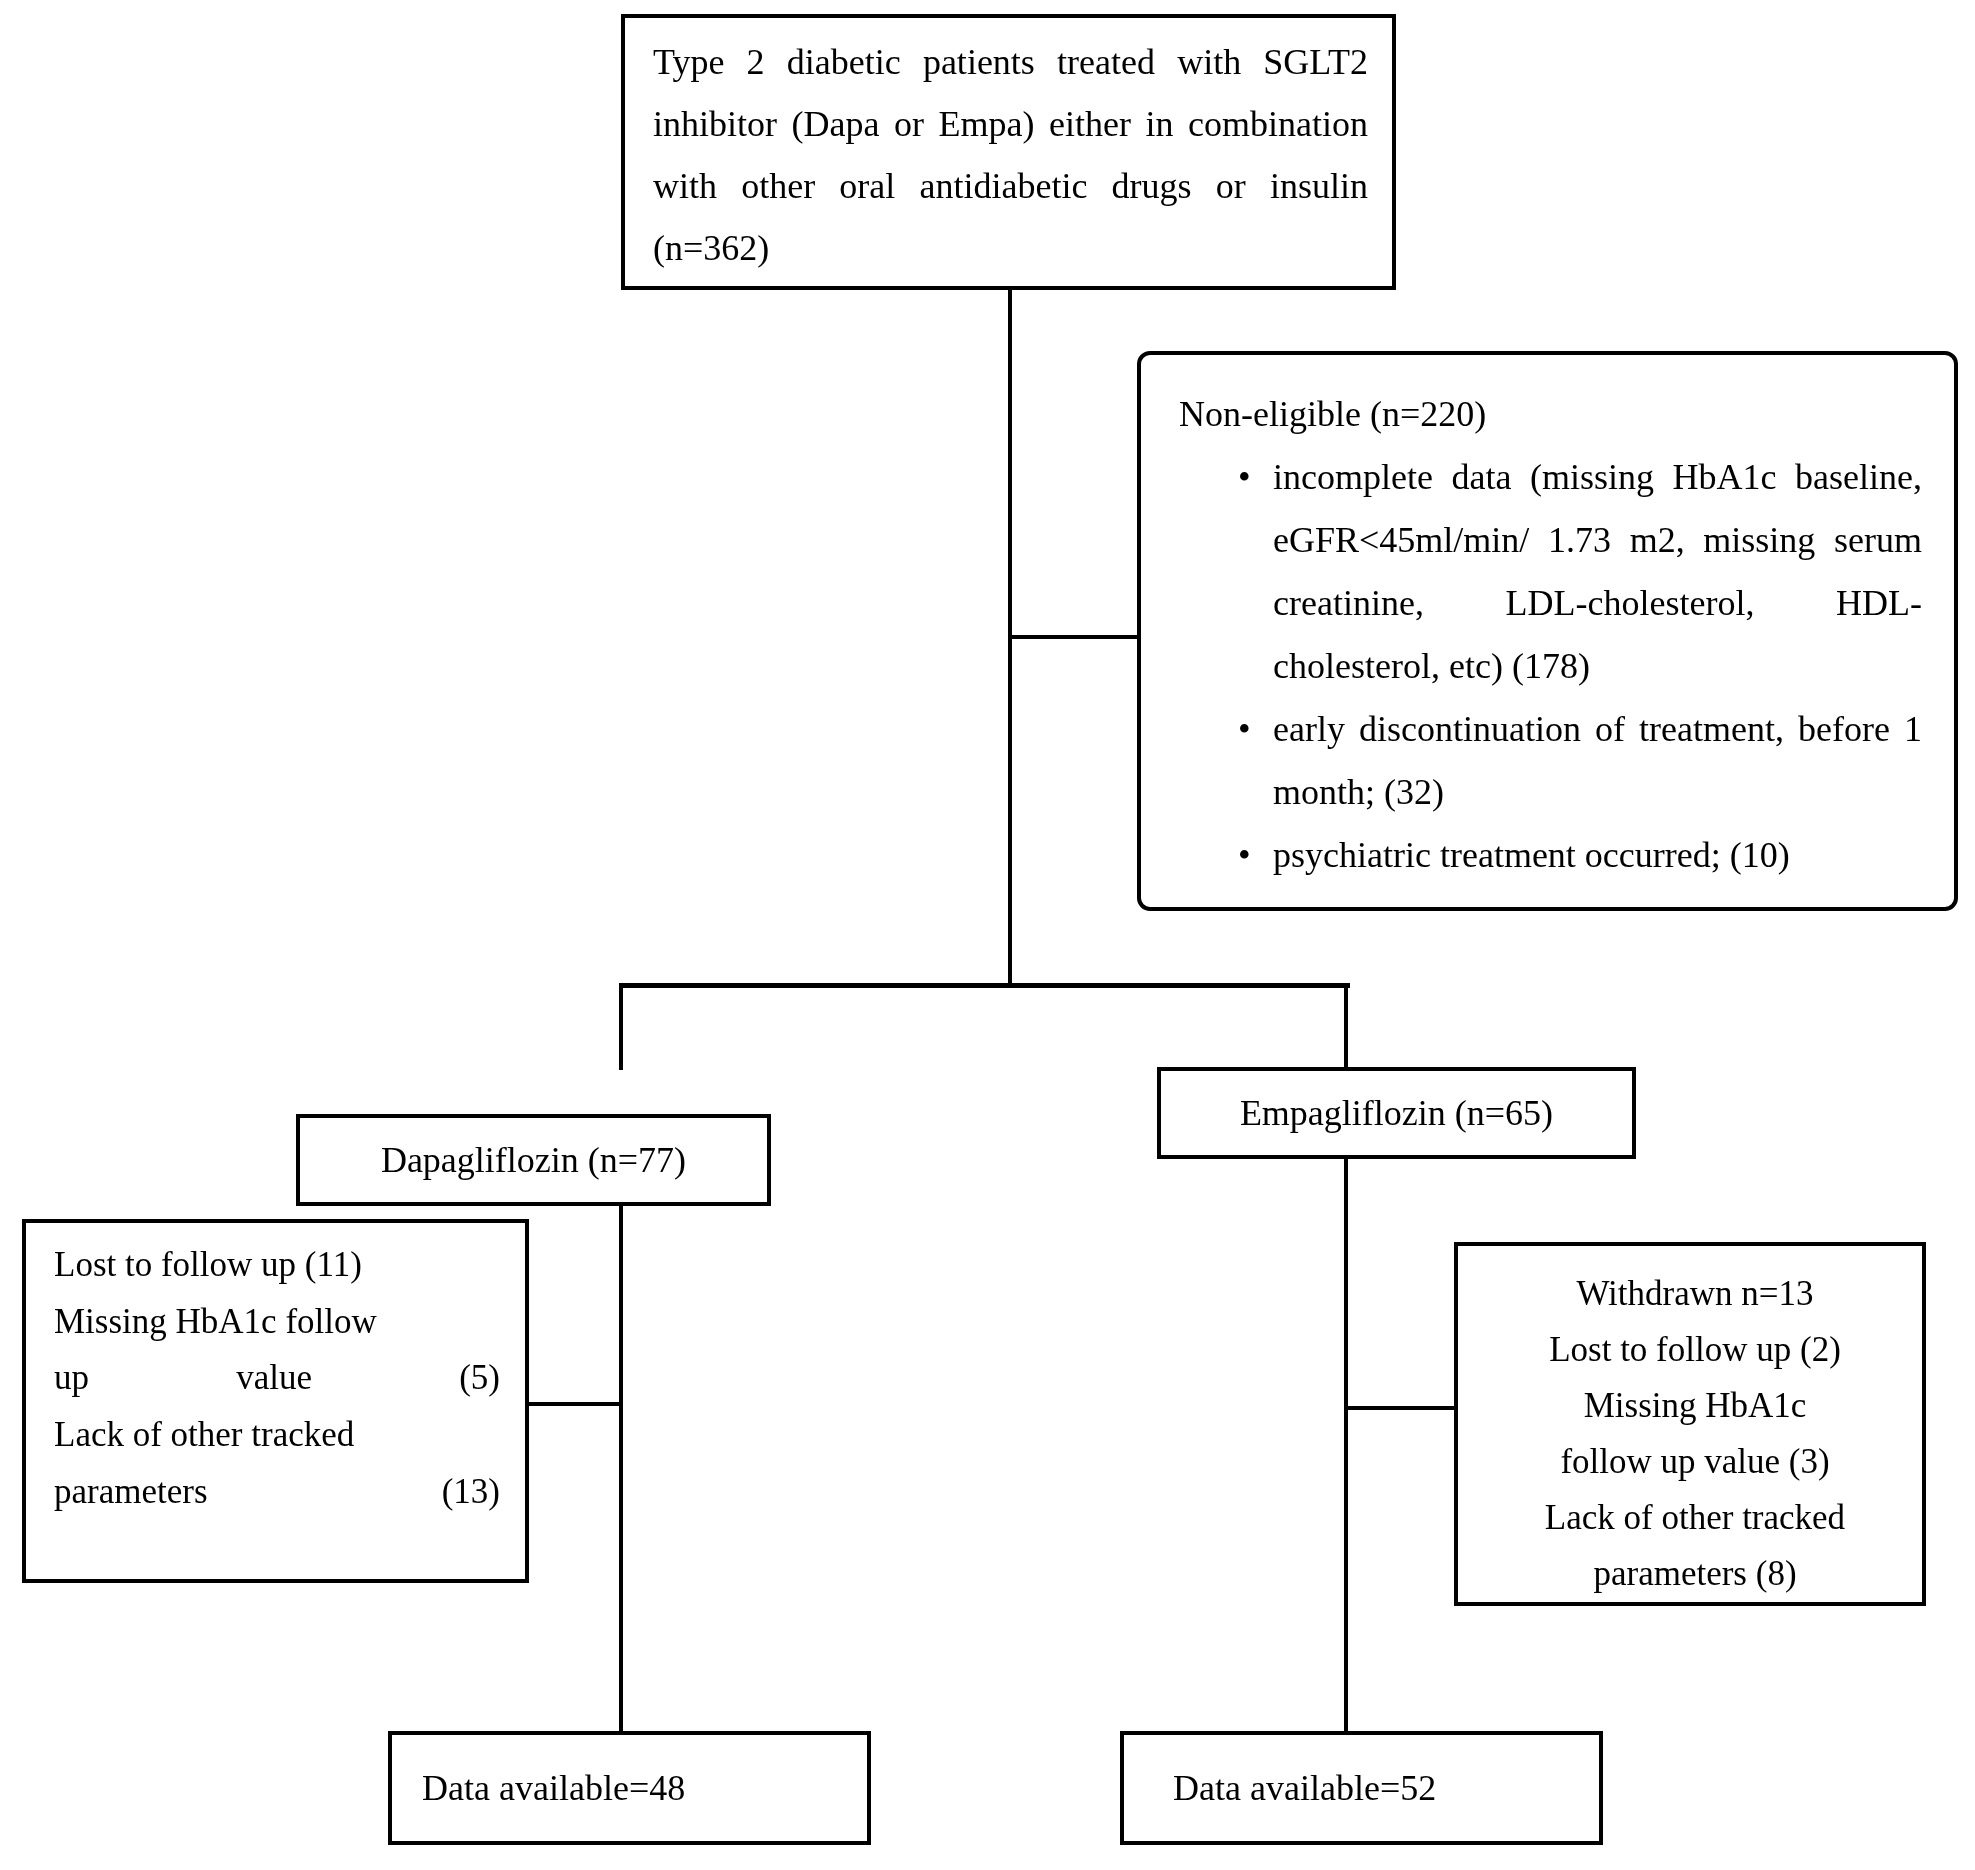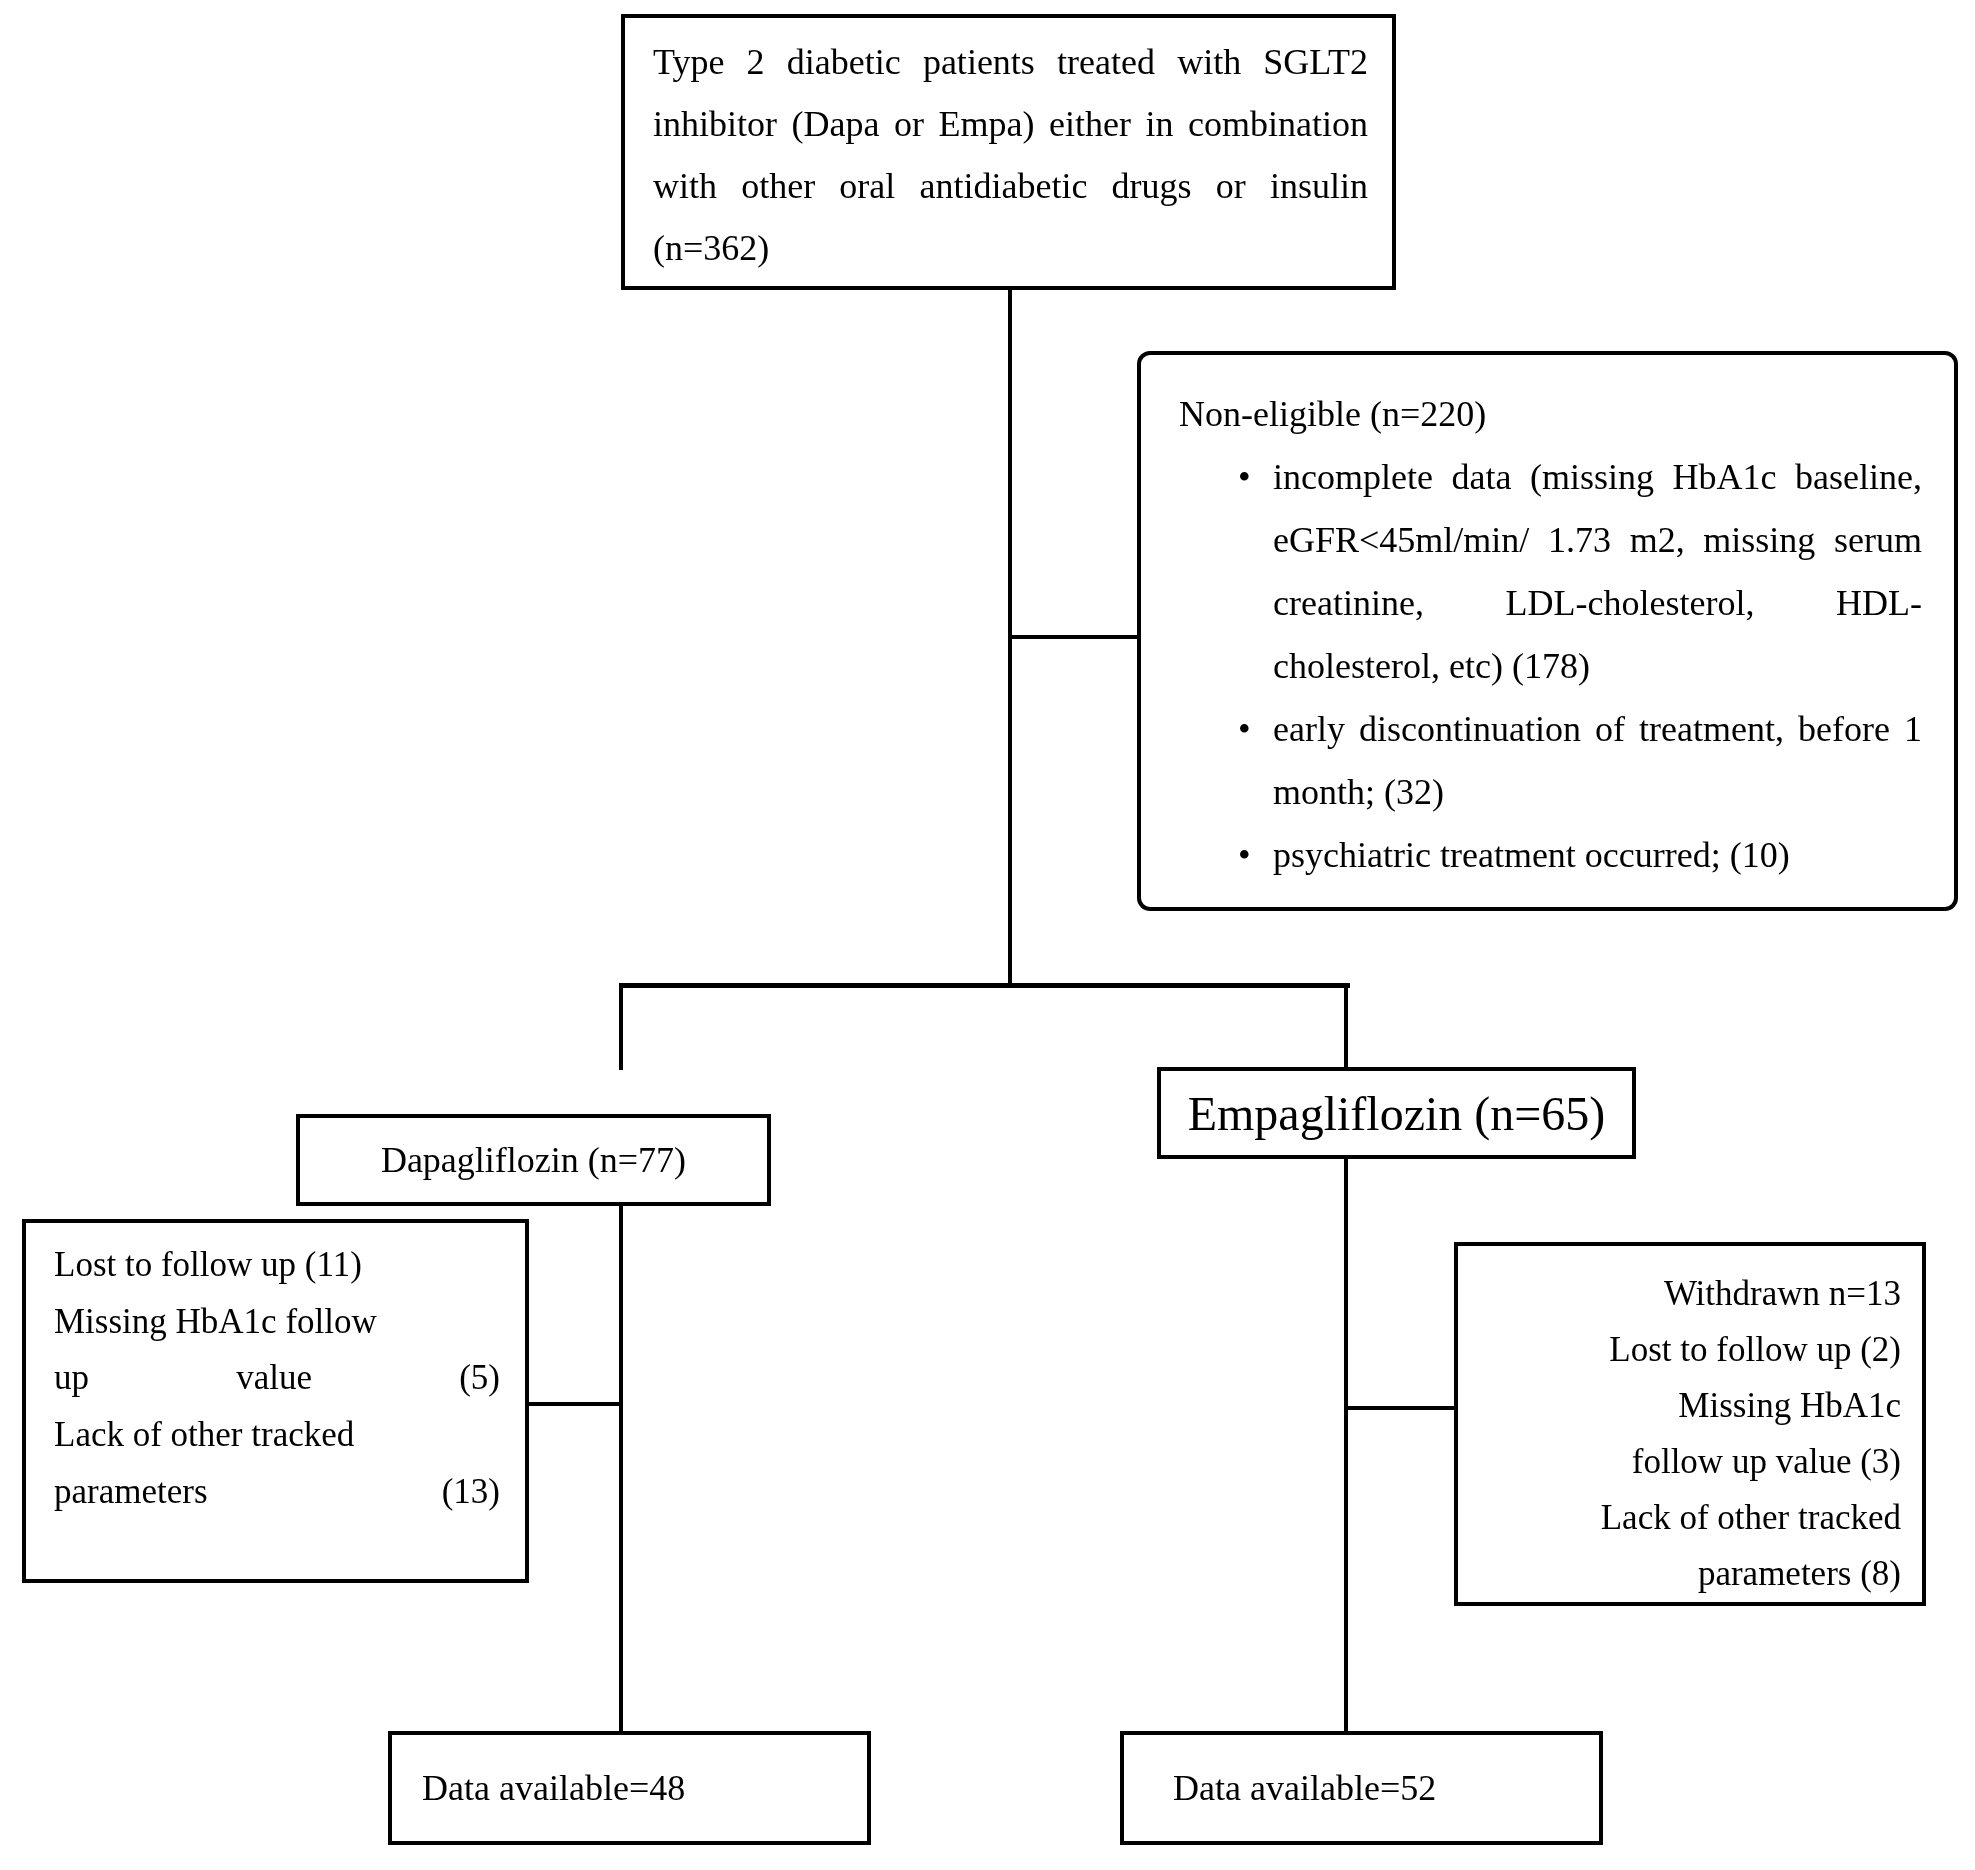--- a/index.html
+++ b/index.html
@@ -49,39 +49,39 @@
     position: absolute;
     left: 0; top: 0;
   }
   #box-dapa {
     left: 296px; top: 1067px; width: 475px; height: 92px;
     font-size: 36px;
     display: flex; align-items: center; justify-content: center; margin-top: 47px;
   }
   #box-empa {
     left: 1157px; top: 1067px; width: 479px; height: 92px;
-    font-size: 48px;
+    font-size: 36px;
     display: flex; align-items: center; justify-content: center;
   }
   #box-withdrawn-dapa {
     left: 22px; top: 1219px; width: 507px; height: 364px;
     padding: 14px 25px 0 28px;
     font-size: 35px; line-height: 1.62;
   }
   #box-withdrawn-dapa .line { text-align: left; }
   #box-withdrawn-dapa .line:nth-child(3),
   #box-withdrawn-dapa .line:nth-child(5) {
     text-align: justify;
     text-align-last: justify;
   }
   #box-withdrawn-empa {
     left: 1454px; top: 1242px; width: 472px; height: 364px;
     padding: 19.5px 21px 0 31px;
     font-size: 35px; line-height: 1.6;
-    text-align: right;
+    text-align: center;
   }
   #box-data-dapa {
     left: 388px; top: 1731px; width: 483px; height: 114px;
     font-size: 36px;
     display: flex; align-items: center;
     padding-left: 30px;
   }
   #box-data-empa {
     left: 1120px; top: 1731px; width: 483px; height: 114px;
     font-size: 36px;

